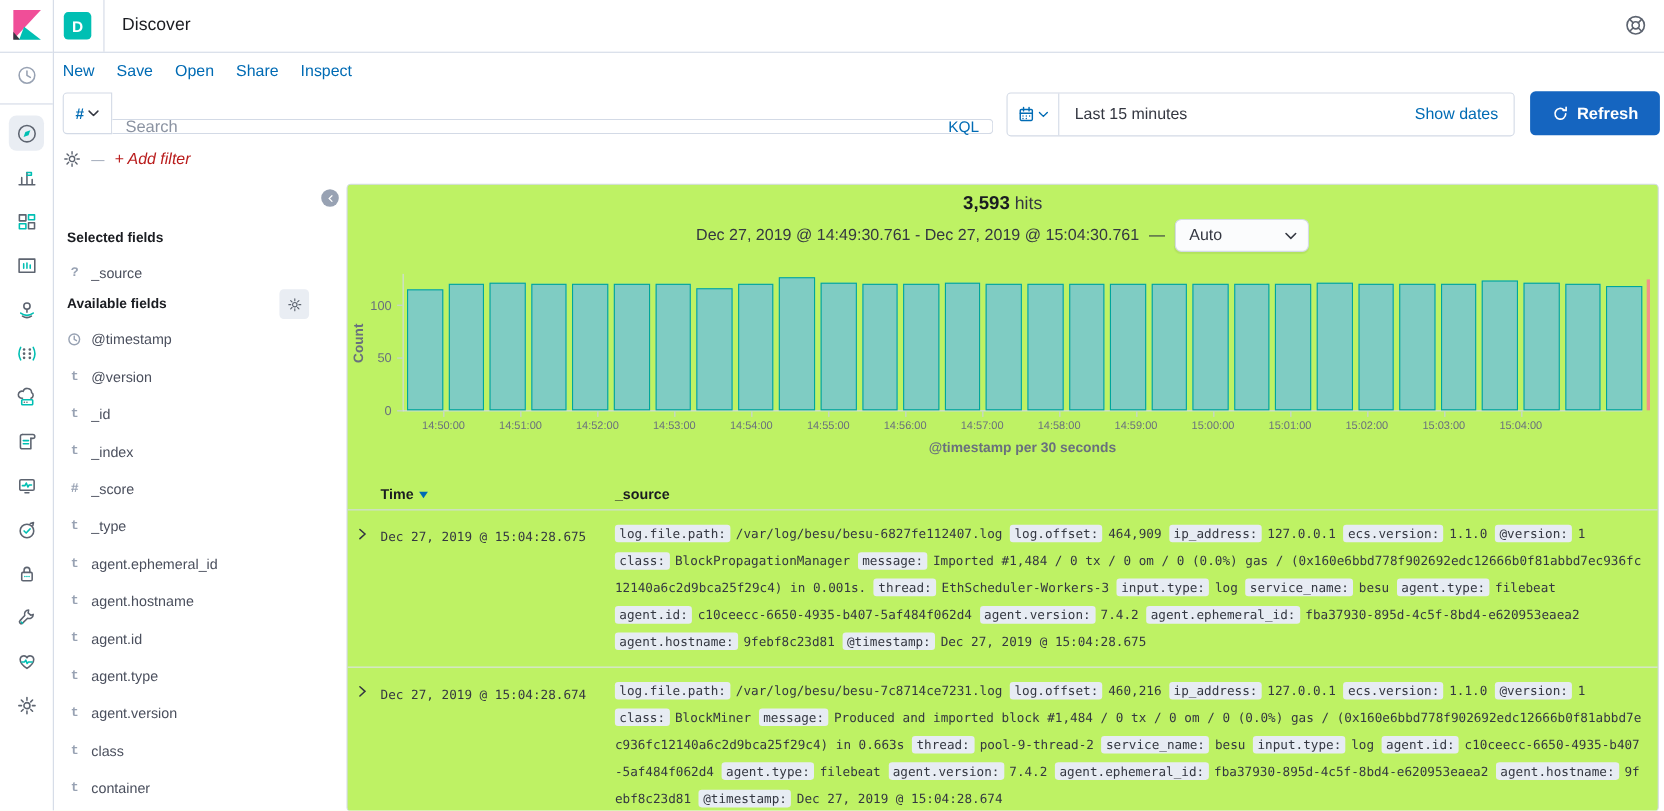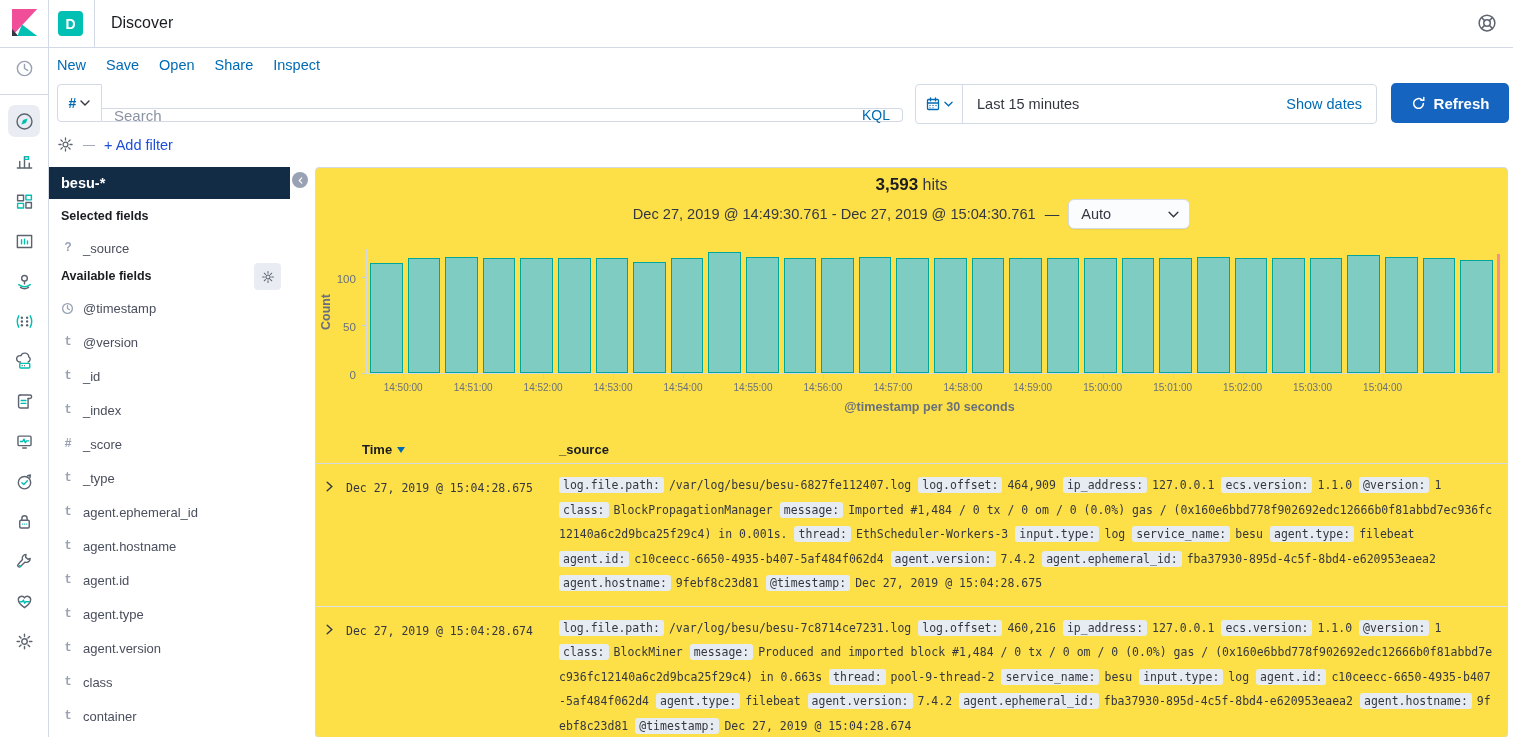--- a/index.html
+++ b/index.html
@@ -33,52 +33,52 @@
   .search-box input{flex:1;border:none;outline:none;font-size:15px;padding:0 12px;color:#343741;font-family:"Liberation Sans",sans-serif;background:transparent;}
   .search-box input::placeholder{color:#8b93a2;}
   .kql{padding:0 12px;color:#006BB4;font-size:14px;cursor:pointer;}
   .datepicker{position:absolute;left:915px;top:84px;width:460px;height:38px;border:1px solid #D3DAE6;border-radius:4px;background:#fff;display:flex;align-items:center;}
   .cal-seg{width:46px;height:100%;border-right:1px solid #D3DAE6;display:flex;align-items:center;justify-content:center;gap:3px;cursor:pointer;}
   .date-text{flex:1;padding-left:14px;font-size:14.5px;color:#343741;}
   .show-dates{padding-right:14px;font-size:14.5px;color:#006BB4;cursor:pointer;}
   .refresh-btn{position:absolute;left:1391px;top:83px;width:118px;height:40px;border:none;border-radius:5px;color:#fff;font-size:15px;font-weight:600;display:flex;align-items:center;justify-content:center;gap:8px;cursor:pointer;font-family:"Liberation Sans",sans-serif;}
   .filter-row{position:absolute;left:57px;top:136px;display:flex;align-items:center;gap:9px;}
   .filter-dash{color:#98A2B3;font-size:12px;}
-  .add-filter{color:#1d4ed8;font-size:14.5px;cursor:pointer;}
+  .add-filter{color:#b91c1c;font-size:14.5px;cursor:pointer;font-style:italic;}
   
   .index-header{position:absolute;left:49px;top:167px;width:241px;height:32px;color:#fff;font-weight:700;font-size:14.5px;line-height:32px;padding-left:12px;box-sizing:border-box;cursor:pointer;}
   .collapse-btn{position:absolute;left:292px;top:172px;width:16px;height:16px;border-radius:50%;background:#98A2B3;display:flex;align-items:center;justify-content:center;cursor:pointer;z-index:3;}
   .side-heading{position:absolute;left:61px;font-size:12.5px;font-weight:700;color:#1a1c21;}
   .fields-gear-btn{position:absolute;left:254px;top:263px;width:27px;height:27px;border-radius:4px;background:#E9EDF3;display:flex;align-items:center;justify-content:center;cursor:pointer;}
   .field-item{display:flex;align-items:center;height:34px;gap:8px;cursor:pointer;}
   .ftype{width:14px;text-align:center;color:#98A2B3;font-weight:700;font-size:12px;font-family:"Liberation Mono",monospace;flex:0 0 14px;}
   .fname{font-size:13px;color:#4a4f5d;}
   .fields-list{position:absolute;left:61px;top:291px;width:220px;}
   .sel-list{position:absolute;left:61px;top:231px;width:220px;}
   
-  .panel{position:absolute;left:315px;top:167px;width:1193px;height:571px;background:#fde047;border:1px solid #D3DAE6;border-radius:4px;box-sizing:border-box;overflow:hidden;padding-left:28px;}
+  .panel{position:absolute;left:315px;top:167px;width:1193px;height:571px;background:#bef264;border:1px solid #D3DAE6;border-radius:4px;box-sizing:border-box;overflow:hidden;padding-left:28px;}
   .hits-row{position:absolute;left:0;right:0;top:7px;text-align:center;font-size:16px;color:#343741;}
   .hits-count{font-weight:700;font-size:17px;color:#1a1c21;}
   .range-row{position:absolute;left:0;right:0;top:31px;display:flex;align-items:center;justify-content:center;gap:9px;font-size:14.6px;color:#343741;}
   .interval-select{width:122px;height:30px;border:1px solid #D3DAE6;border-radius:6px;background:#fbfcfd;box-shadow:0 1px 1px rgba(0,0,0,0.06);display:flex;align-items:center;justify-content:space-between;padding:0 10px 0 12px;box-sizing:border-box;font-size:14.5px;cursor:pointer;}
   
   .chart{position:absolute;left:50px;top:81px;right:14px;height:125px;}
   .bars{position:absolute;inset:0;display:flex;align-items:flex-end;gap:5px;border-left:1px solid #D3DAE6;border-bottom:1px solid #D3DAE6;padding-left:3px;box-sizing:border-box;}
   .bar{flex:1;box-sizing:border-box;}
   .count-label{position:absolute;left:-40px;top:50%;transform:translate(-50%,-50%) rotate(-90deg);font-size:12.4px;font-weight:700;color:#69707D;}
   .ytick{position:absolute;right:calc(100% + 10px);transform:translateY(50%);font-size:11.6px;color:#69707D;}
   .ytickmark{position:absolute;right:100%;width:5px;height:1px;background:#c9d1de;}
   .xtickmark{position:absolute;top:100%;width:1px;height:5px;background:#c9d1de;}
   .xlabel{position:absolute;top:calc(100% + 8px);transform:translateX(-50%);font-size:10px;color:#69707D;white-space:nowrap;}
   .axis-title{position:absolute;top:calc(100% + 26px);left:50%;transform:translateX(-50%);font-size:12.6px;font-weight:700;color:#69707D;}
   .now-line{position:absolute;right:-7px;bottom:1px;width:3px;height:119px;}
   
   .dtable{position:absolute;left:0;top:268px;right:0;}
   .thead{position:relative;height:27px;border-bottom:1px solid #D3DAE6;}
-  .th-time{position:absolute;left:30px;top:6px;font-weight:700;font-size:13px;color:#1a1c21;cursor:pointer;display:flex;align-items:center;gap:5px;margin-left:16px;}
+  .th-time{position:absolute;left:30px;top:6px;font-weight:700;font-size:13px;color:#1a1c21;cursor:pointer;display:flex;align-items:center;gap:5px;}
   .sort-arrow{width:0;height:0;border-left:4.5px solid transparent;border-right:4.5px solid transparent;border-top:6px solid #006BB4;}
   .th-source{position:absolute;left:243px;top:6px;font-weight:700;font-size:13px;color:#1a1c21;}
   .drow{position:relative;border-bottom:1px solid #dde3ec;}
   .expand-btn{position:absolute;left:7px;top:15px;width:14px;height:14px;cursor:pointer;}
   .row-time{position:absolute;left:30px;top:17px;font-family:"DejaVu Sans Mono",monospace;font-size:11.5px;color:#343741;white-space:nowrap;}
   .row-source{margin-left:243px;width:936px;padding:9px 0 10px 0;font-family:"DejaVu Sans Mono",monospace;font-size:11.5px;line-height:24.5px;color:#343741;word-break:break-all;}
   .fbadge{background:#E7ECF3;border-radius:3px;padding:1px 4px;margin-right:5px;white-space:nowrap;}
   .fval{margin-right:7px;text-align:center;}
 </style>
 </head>
@@ -291,21 +291,20 @@
 
   <div class="filter-row">
     <svg class="ri" style="width:17px;height:17px" viewBox="0 0 16 16">
         <circle cx="8" cy="8" r="2.3"></circle>
         <path d="M8 1.8v2M8 12.2v2M1.8 8h2M12.2 8h2M3.7 3.7l1.4 1.4M10.9 10.9l1.4 1.4M12.3 3.7l-1.4 1.4M5.1 10.9l-1.4 1.4"></path>
       </svg>
     <span class="filter-dash">—</span>
     <span class="add-filter">+ Add filter</span>
   </div>
 
-  <div class="index-header" style="background: rgb(19, 44, 70);">besu-*</div>
   <div class="collapse-btn">
     <svg width="9" height="9" viewBox="0 0 14 14">
         <path d="M9 3L5 7l4 4" fill="none" stroke="#fff" stroke-width="1.8" stroke-linecap="round"></path>
       </svg>
   </div>
   <div class="side-heading" style="top:209px">Selected fields</div>
   <div class="sel-list">
       <div class="field-item">
         <span class="ftype">?</span>
         <span class="fname">_source</span>

